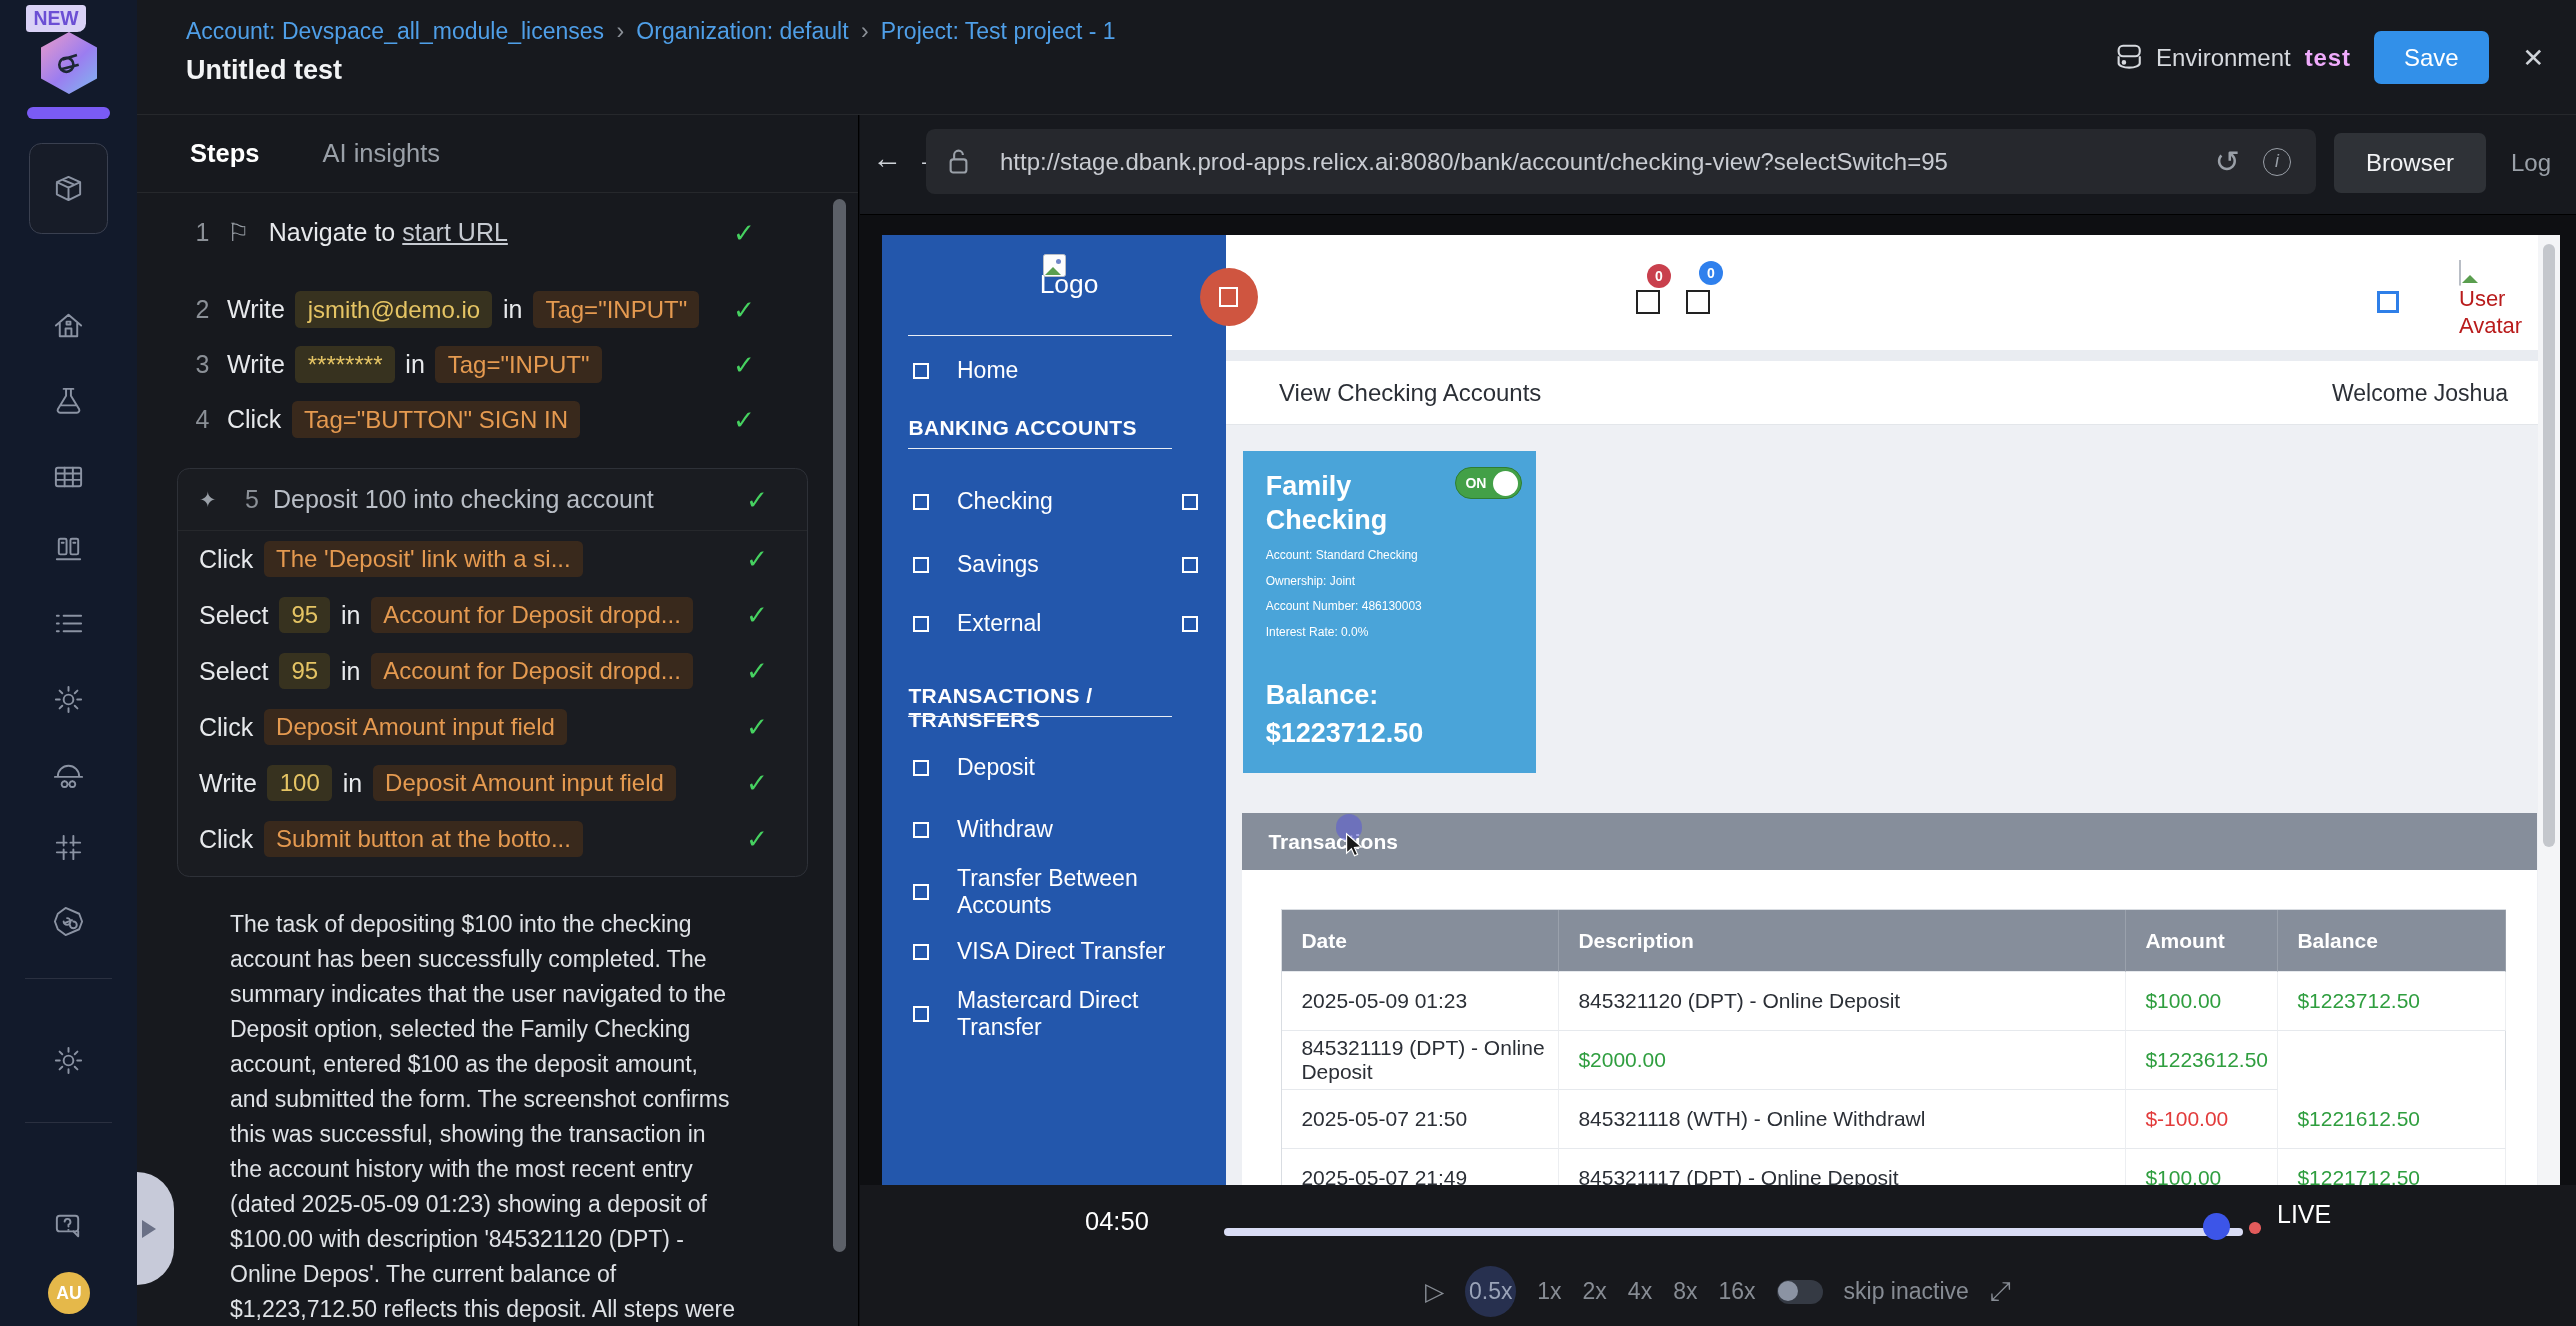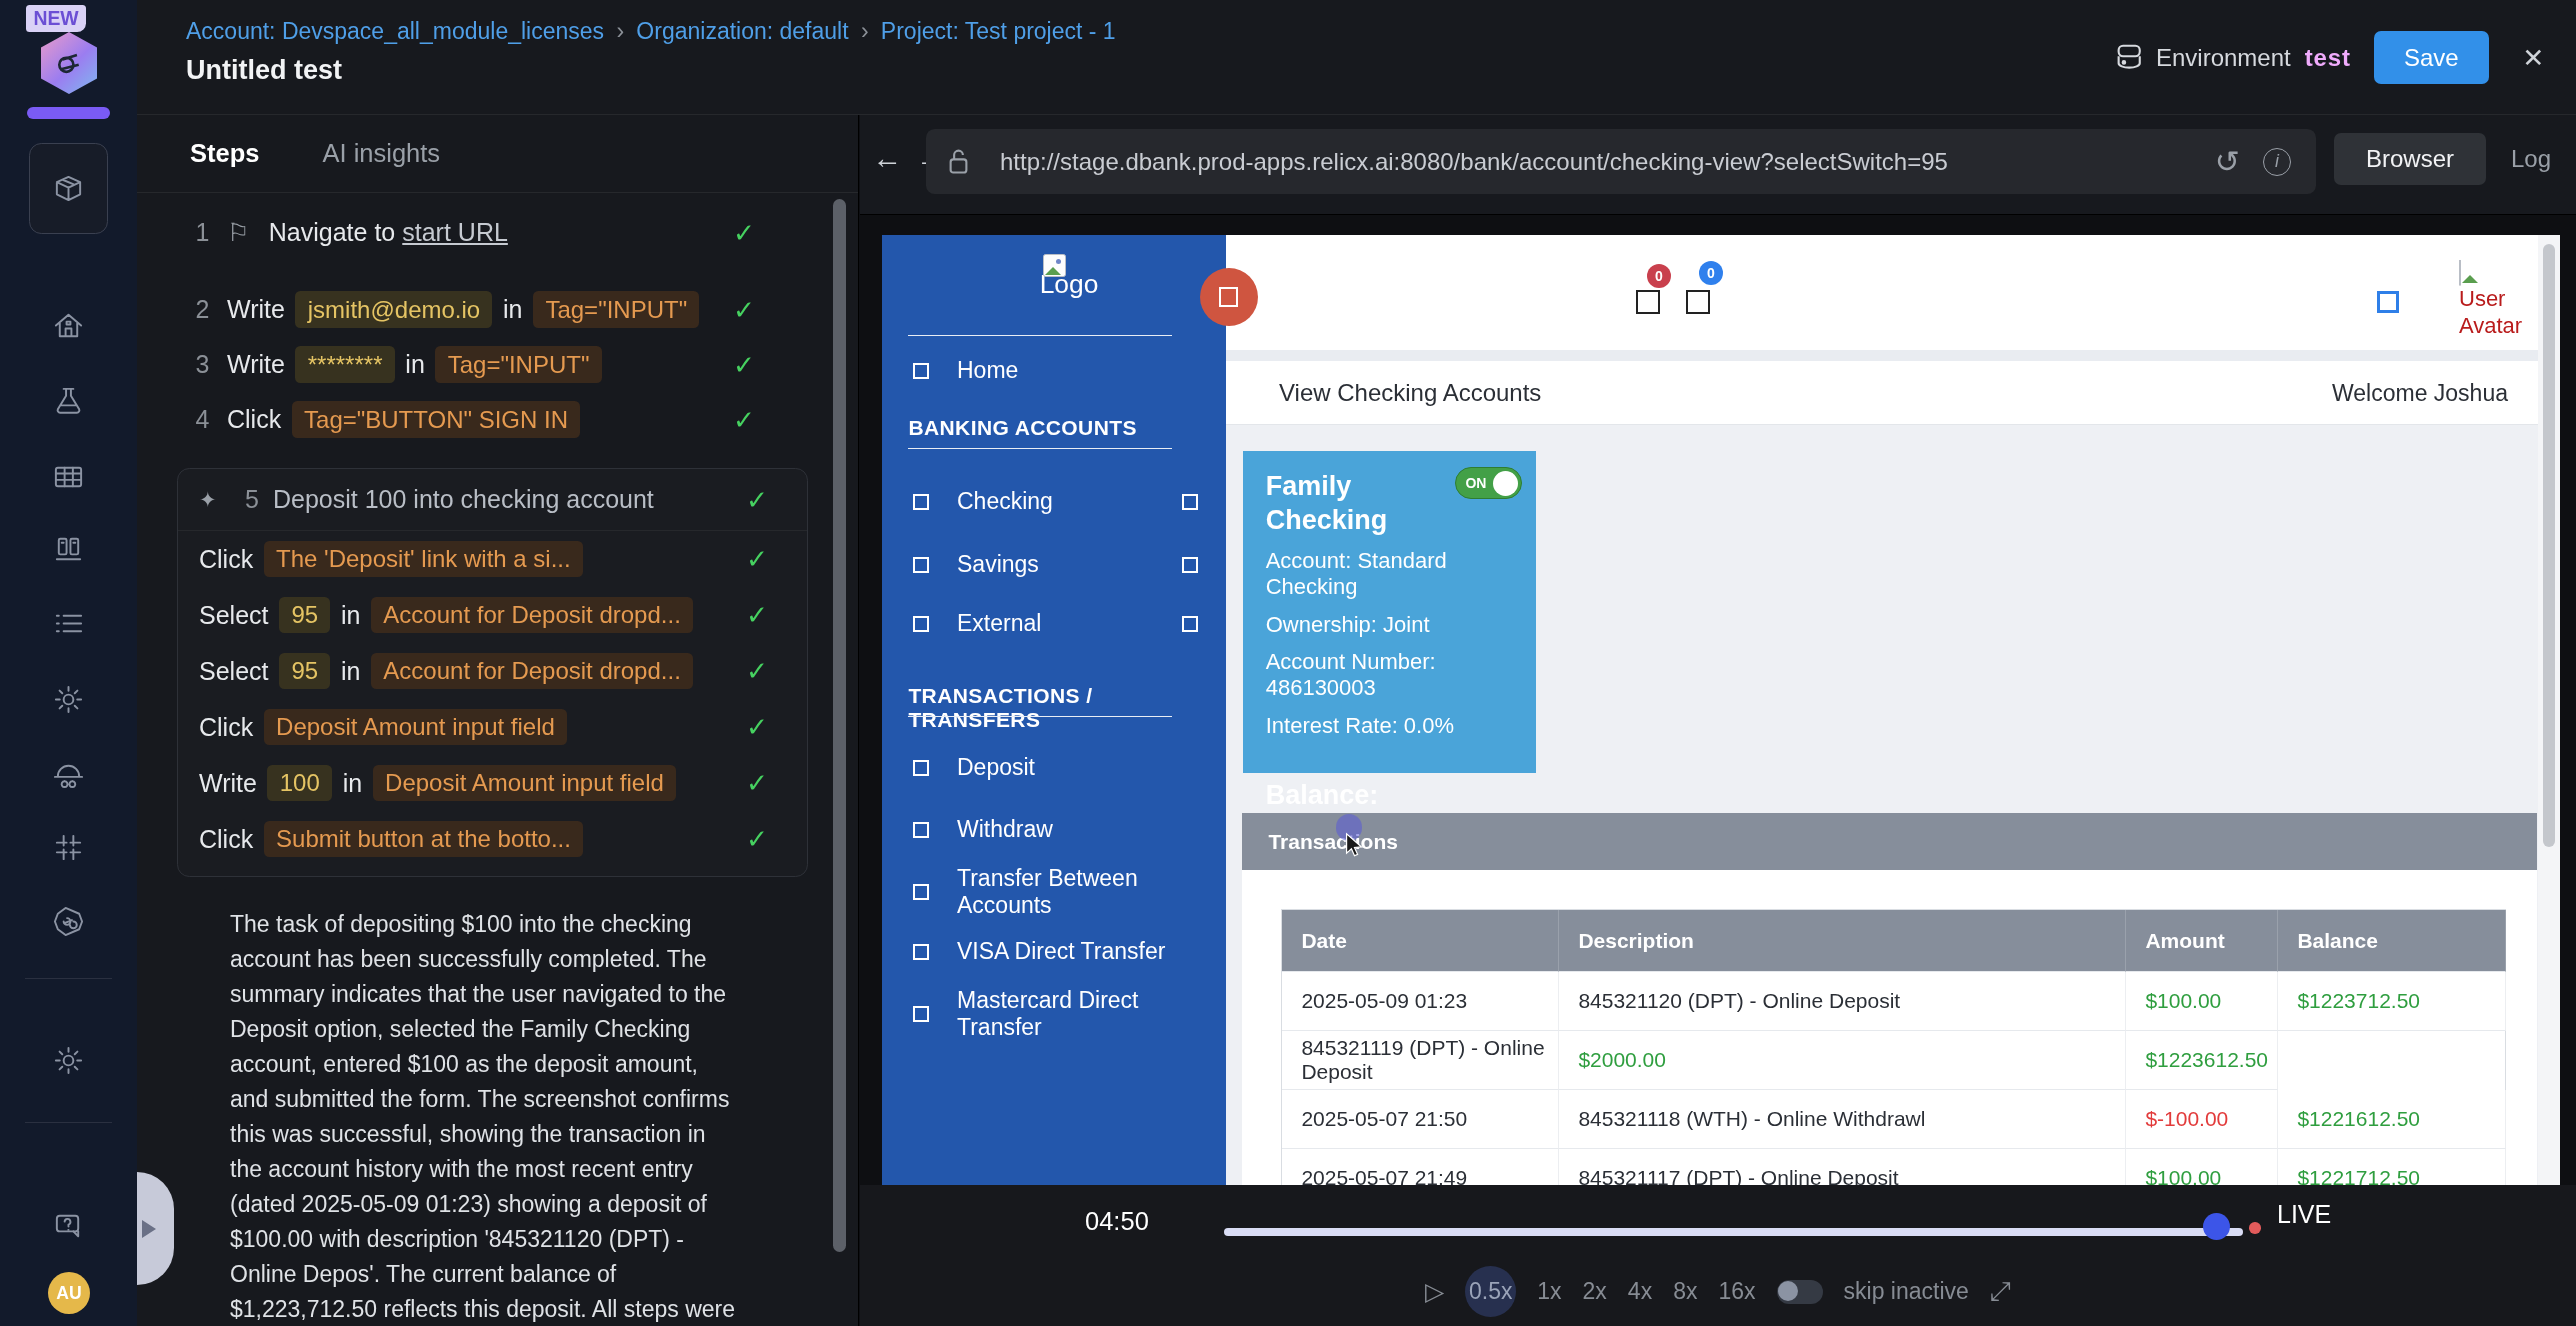--- a/index.html
+++ b/index.html
@@ -58,21 +58,21 @@
   
   .browser-panel { position:absolute; left:860px; top:115px; width:1716px; height:1211px; background:#0e0f12; }
   .btoolbar { position:absolute; left:0; top:0; width:100%; height:100px; background:#17191e; border-bottom:0.9px solid #000; }
   .nav-arrow { position:absolute; top:26.4px; font-size:30px; color:#cfd3d9; cursor:pointer; }
   .url-pill { position:absolute; left:66px; top:14px; width:1390px; height:65px; background:#26282d; border-radius:8.8px; display:flex; align-items:center; }
   .lock-icon { margin-left:21px; }
   .url-text { margin-left:30px; font-size:24px; color:#c9ccd2; white-space:nowrap; overflow:hidden; flex:1; }
   .pill-icons { display:flex; align-items:center; gap:23px; margin-right:25px; color:#9aa0a8; }
   .refresh-glyph { font-size:30px; cursor:pointer; }
   .info-glyph { width:28px; height:28px; border:1.8px solid #9aa0a8; border-radius:50%; font-size:17.6px; display:flex; align-items:center; justify-content:center; font-style:italic; cursor:pointer; }
-  .seg { position:absolute; top:17.6px; height:52px; display:flex; align-items:center; }
+  .seg { position:absolute; top:17.6px; height:60px; display:flex; align-items:center; }
   .seg-browser { left:1474px; width:152px; background:#2f3237; border-radius:7px; justify-content:center; color:#f2f3f5; font-size:24px; cursor:pointer; }
   .seg-log { left:1640px; width:62px; justify-content:center; color:#9aa0a8; font-size:24px; cursor:pointer; }
 
   
   .viewport { position:absolute; left:22px; top:120px; width:1678px; height:951px; background:#fff; overflow:hidden; }
   .bank-side { position:absolute; left:0; top:0; width:344px; height:100%; background:#2357ac; color:#fff; }
   .bank-logo { position:absolute; left:0; top:19.4px; width:344px; display:flex; flex-direction:column; align-items:center; gap:1.8px; }
   .bank-logo-text { font-size:26.4px; color:#fff; margin-left:30px; margin-top:-10.6px; }
   .side-divider { position:absolute; left:26.4px; width:264px; border-top:0.9px solid #e8edf5; }
   .side-row { position:absolute; left:0; width:344px; display:flex; align-items:center; font-size:23px; color:#fff; cursor:pointer; }
@@ -91,21 +91,21 @@
   .title-strip { position:absolute; left:344px; top:126px; width:1335px; height:64px; background:#fff; border-bottom:0.9px solid #e3e6ea; }
   .page-title { position:absolute; left:53px; top:17.6px; font-size:24px; color:#2b2f36; }
   .welcome { position:absolute; right:53px; top:19.4px; font-size:23px; color:#2b2f36; }
   .bank-content { position:absolute; left:344px; top:190px; width:1335px; height:760px; background:#eef0f4; }
 
   .acct-card { position:absolute; left:16.7px; top:26.4px; width:293px; height:322px; background:#4aa4d9; color:#fff; padding:17.6px 23px; }
   .acct-title { font-size:27px; font-weight:bold; line-height:34px; width:176px; }
   .toggle { position:absolute; right:14px; top:16px; width:67px; height:32px; background:#43a047; border:1.8px solid #2e7d32; border-radius:16.7px; display:flex; align-items:center; cursor:pointer; }
   .toggle-label { color:#fff; font-size:14px; font-weight:bold; margin-left:9.7px; }
   .toggle-knob { position:absolute; right:2.6px; width:25.5px; height:25.5px; background:#fff; border-radius:50%; }
-  .acct-line { font-size:22px; margin-top:11.5px; }
+  .acct-line { font-size:12px; margin-top:11.5px; }
   .acct-balance-label { font-size:27px; font-weight:bold; margin-top:41px; }
   .acct-balance { font-size:27px; font-weight:bold; margin-top:7px; }
 
   .trans-bar { position:absolute; left:16px; top:388px; width:1295px; height:57px; background:#868e9b; display:flex; align-items:center; }
   .trans-title { color:#fff; font-size:21px; font-weight:bold; margin-left:26.4px; }
   .cursor-wrap { position:relative; margin-left:-55px; top:3.5px; }
   .cursor-halo { position:absolute; left:-7px; top:-17.6px; width:26.4px; height:26.4px; border-radius:50%; background:rgba(90,90,214,.55); }
   .trans-panel { position:absolute; left:16px; top:445px; width:1295px; height:315px; background:#fff; }
   .bank-table { position:absolute; left:39px; top:39px; width:1225px; border:0.9px solid #d9dde2; }
   .t-row { display:grid; grid-template-columns:277px 567px 152px 228px; }

